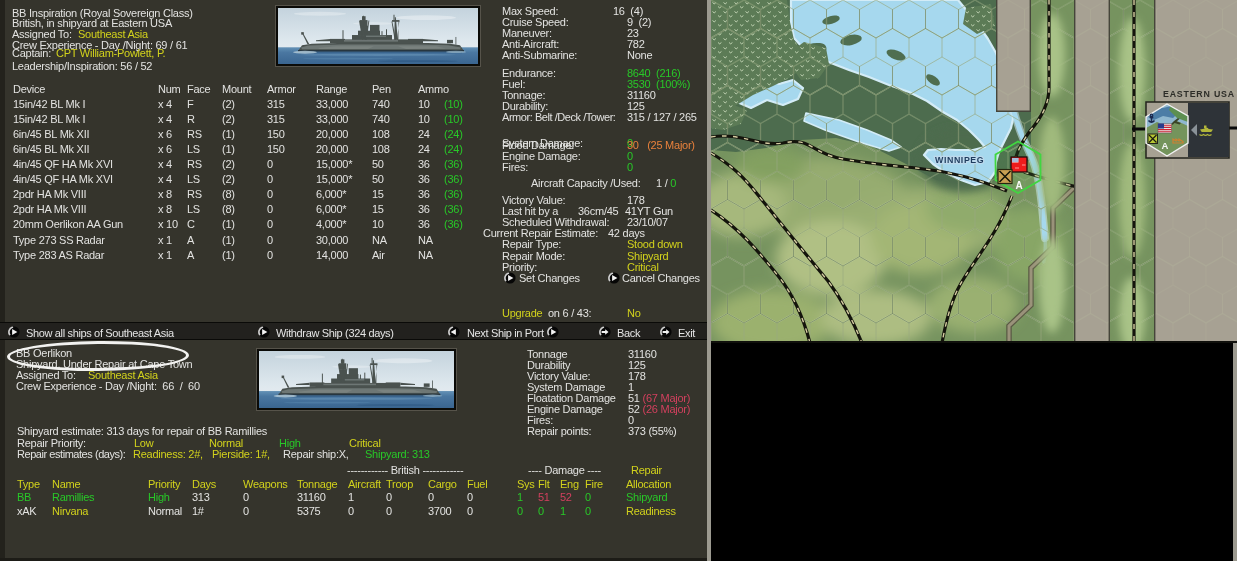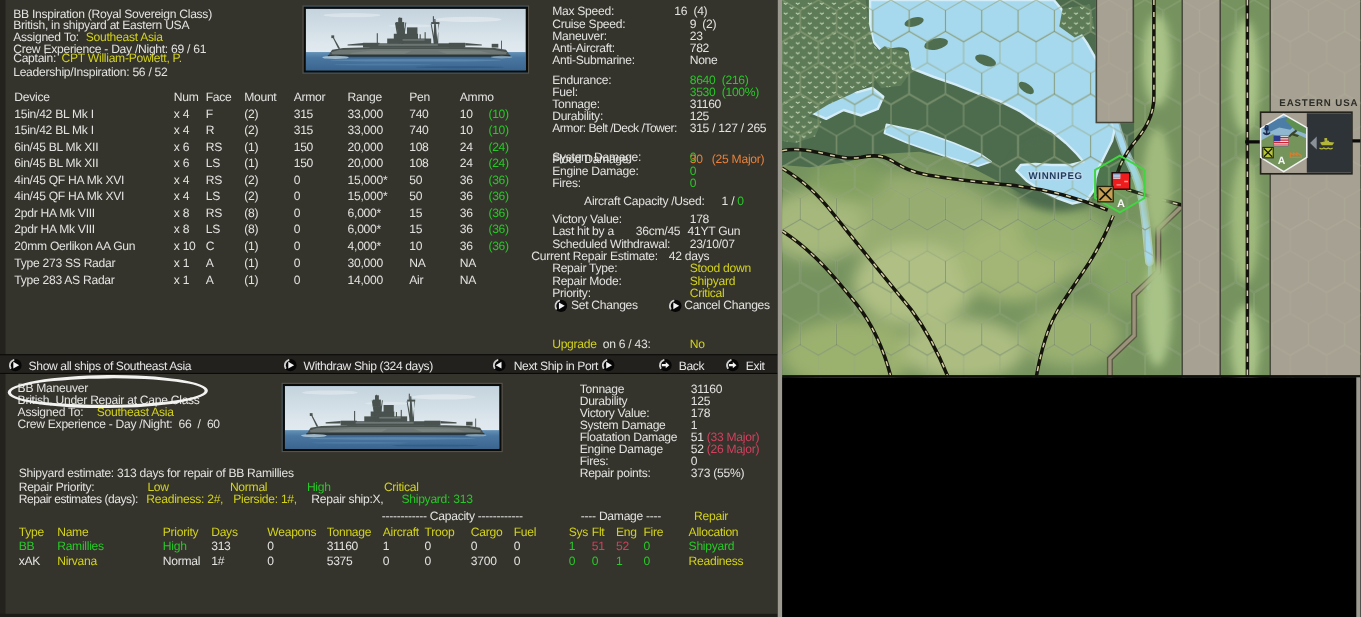--- a/index.html
+++ b/index.html
@@ -56,36 +56,36 @@
     <div class="t" style="left:504px;top:272.7px"><span style="position:absolute;left:0;top:-1px"><svg width="12" height="12" viewBox="0 0 12 12" style="position:absolute;top:0px">
           <circle cx="6" cy="6" r="5.6" fill="#060606"></circle>
           <path d="M1.6,8.6 A5.1 5.1 0 0 1 4.3,1.3" fill="none" stroke="#cfcfcf" stroke-width="1.7" stroke-linecap="round"></path>
           <path d="M4.1,2.9 L9.4,6 L4.1,9.1 Z" fill="#f2f2f2"></path>
         </svg></span><span style="position:absolute;left:15px">Set Changes</span><span style="position:absolute;left:104px;top:-1px"><svg width="12" height="12" viewBox="0 0 12 12" style="position:absolute;top:0px">
           <circle cx="6" cy="6" r="5.6" fill="#060606"></circle>
           <path d="M1.6,8.6 A5.1 5.1 0 0 1 4.3,1.3" fill="none" stroke="#cfcfcf" stroke-width="1.7" stroke-linecap="round"></path>
           <path d="M4.1,2.9 L9.4,6 L4.1,9.1 Z" fill="#f2f2f2"></path>
         </svg></span><span style="position:absolute;left:118px">Cancel Changes</span></div>
     <div class="t" style="left:502px;top:308px"><span class="y">Upgrade</span><span style="position:absolute;left:46px">on 6 / 43:</span><span style="position:absolute;left:125px"><span class="y">No</span></span></div>
-    <div class="t" style="left:16px;top:347.8px">BB Maneuver</div>
-    <div class="t" style="left:16px;top:358.9px">British, Under Repair at Cape Class</div>
+    <div class="t" style="left:16px;top:347.8px">BB Oerlikon</div>
+    <div class="t" style="left:16px;top:358.9px">Shipyard, Under Repair at Cape Town</div>
     <div class="t" style="left:16px;top:370.1px">Assigned To:<span style="position:absolute;left:72px"><span class="y">Southeast Asia</span></span></div>
     <div class="t" style="left:16px;top:381.3px">Crew Experience - Day /Night:  66  /  60</div>
     <div class="t" style="left:527px;top:348.6px">Tonnage<span style="position:absolute;left:101px;white-space:pre"><span class="w">31160</span></span></div>
     <div class="t" style="left:527px;top:359.7px">Durability<span style="position:absolute;left:101px;white-space:pre"><span class="w">125</span></span></div>
     <div class="t" style="left:527px;top:370.8px">Victory Value:<span style="position:absolute;left:101px;white-space:pre"><span class="w">178</span></span></div>
     <div class="t" style="left:527px;top:381.9px">System Damage<span style="position:absolute;left:101px;white-space:pre"><span class="w">1</span></span></div>
-    <div class="t" style="left:527px;top:393.0px">Floatation Damage<span style="position:absolute;left:101px;white-space:pre"><span class="w">51 </span><span class="r">(33 Major)</span></span></div>
+    <div class="t" style="left:527px;top:393.0px">Floatation Damage<span style="position:absolute;left:101px;white-space:pre"><span class="w">51 </span><span class="r">(67 Major)</span></span></div>
     <div class="t" style="left:527px;top:404.1px">Engine Damage<span style="position:absolute;left:101px;white-space:pre"><span class="w">52 </span><span class="r">(26 Major)</span></span></div>
     <div class="t" style="left:527px;top:415.2px">Fires:<span style="position:absolute;left:101px;white-space:pre"><span class="w">0</span></span></div>
     <div class="t" style="left:527px;top:426.1px">Repair points:<span style="position:absolute;left:101px;white-space:pre"><span class="w">373 (55%)</span></span></div>
     <div class="t" style="left:17px;top:426.0px">Shipyard estimate: 313 days for repair of BB Ramillies</div>
     <div class="t" style="left:17px;top:437.5px">Repair Priority:<span style="position:absolute;left:117px"><span class="y">Low</span></span><span style="position:absolute;left:192px"><span class="y">Normal</span></span><span style="position:absolute;left:262px"><span class="g">High</span></span><span style="position:absolute;left:332px"><span class="y">Critical</span></span></div>
     <div class="t" style="left:17px;top:449.0px"><span style="letter-spacing:-0.45px">Repair estimates (days):</span><span style="position:absolute;left:116px"><span class="y">Readiness: 2#,</span></span><span style="position:absolute;left:195px"><span class="y">Pierside: 1#,</span></span><span style="position:absolute;left:266px"><span class="w">Repair ship:X,</span></span><span style="position:absolute;left:348px"><span class="g">Shipyard: 313</span></span></div>
-    <div class="t" style="left:0px;top:465.4px"><span class="w" style="position:absolute;left:347px">------------ Capacity ------------</span><span class="w" style="position:absolute;left:528px">---- Damage ----</span><span class="y" style="position:absolute;left:631px">Repair</span></div>
+    <div class="t" style="left:0px;top:465.4px"><span class="w" style="position:absolute;left:347px">------------ British ------------</span><span class="w" style="position:absolute;left:528px">---- Damage ----</span><span class="y" style="position:absolute;left:631px">Repair</span></div>
     <div class="t" style="left:0px;top:479.2px"><span class="y" style="position:absolute;left:17px">Type</span><span class="y" style="position:absolute;left:52px">Name</span><span class="y" style="position:absolute;left:148px">Priority</span><span class="y" style="position:absolute;left:192px">Days</span><span class="y" style="position:absolute;left:243px">Weapons</span><span class="y" style="position:absolute;left:297px">Tonnage</span><span class="y" style="position:absolute;left:348px">Aircraft</span><span class="y" style="position:absolute;left:386px">Troop</span><span class="y" style="position:absolute;left:428px">Cargo</span><span class="y" style="position:absolute;left:467px">Fuel</span><span class="y" style="position:absolute;left:517px">Sys</span><span class="y" style="position:absolute;left:538px">Flt</span><span class="y" style="position:absolute;left:560px">Eng</span><span class="y" style="position:absolute;left:585px">Fire</span><span class="y" style="position:absolute;left:626px">Allocation</span></div>
     <div class="t" style="left:0px;top:492.4px"><span class="g" style="position:absolute;left:17px">BB</span><span class="g" style="position:absolute;left:52px">Ramillies</span><span class="g" style="position:absolute;left:148px">High</span><span class="w" style="position:absolute;left:192px">313</span><span class="w" style="position:absolute;left:243px">0</span><span class="w" style="position:absolute;left:297px">31160</span><span class="w" style="position:absolute;left:348px">1</span><span class="w" style="position:absolute;left:386px">0</span><span class="w" style="position:absolute;left:428px">0</span><span class="w" style="position:absolute;left:467px">0</span><span class="g" style="position:absolute;left:517px">1</span><span class="r" style="position:absolute;left:538px">51</span><span class="r" style="position:absolute;left:560px">52</span><span class="g" style="position:absolute;left:585px">0</span><span class="g" style="position:absolute;left:626px">Shipyard</span></div>
     <div class="t" style="left:0px;top:506.0px"><span class="w" style="position:absolute;left:17px">xAK</span><span class="y" style="position:absolute;left:52px">Nirvana</span><span class="w" style="position:absolute;left:148px">Normal</span><span class="w" style="position:absolute;left:192px">1#</span><span class="w" style="position:absolute;left:243px">0</span><span class="w" style="position:absolute;left:297px">5375</span><span class="w" style="position:absolute;left:348px">0</span><span class="w" style="position:absolute;left:386px">0</span><span class="w" style="position:absolute;left:428px">3700</span><span class="w" style="position:absolute;left:467px">0</span><span class="g" style="position:absolute;left:517px">0</span><span class="g" style="position:absolute;left:538px">0</span><span class="g" style="position:absolute;left:560px">1</span><span class="g" style="position:absolute;left:585px">0</span><span class="y" style="position:absolute;left:626px">Readiness</span></div>
     <div id="bar">
       <span style="position:absolute;left:8px;top:3px">
         <svg width="12" height="12" viewBox="0 0 12 12" style="position:absolute;top:0px">
           <circle cx="6" cy="6" r="5.6" fill="#060606"></circle>
           <path d="M1.6,8.6 A5.1 5.1 0 0 1 4.3,1.3" fill="none" stroke="#cfcfcf" stroke-width="1.7" stroke-linecap="round"></path>
           <path d="M4.1,2.9 L9.4,6 L4.1,9.1 Z" fill="#f2f2f2"></path>
         </svg>

